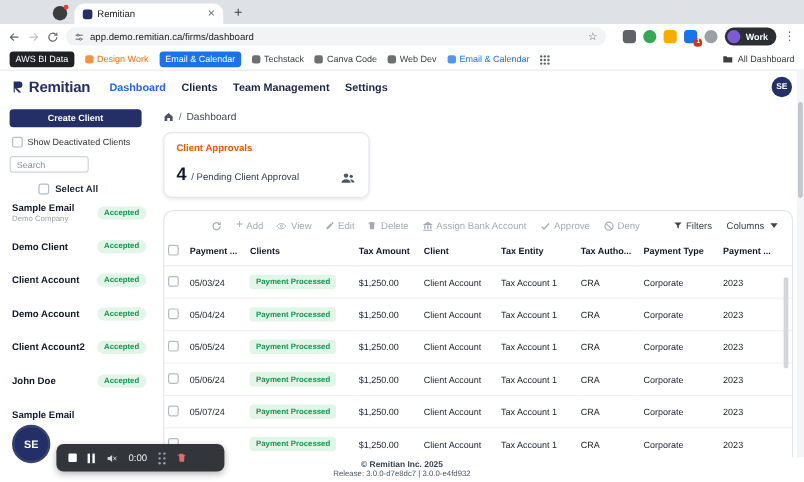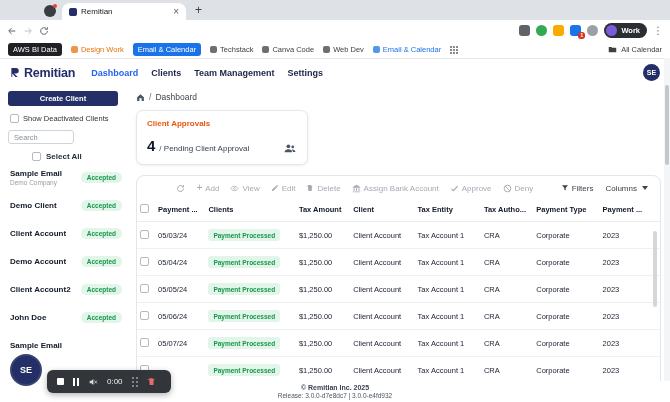--- a/index.html
+++ b/index.html
@@ -94,21 +94,21 @@
   th{font-size:7.5px;font-weight:700;color:#111827;text-align:left;padding:6px 3px;border-bottom:1px solid #e9ebee;white-space:nowrap;overflow:hidden;}
   td{font-size:7.5px;color:#202734;padding:7px 3px;border-bottom:1px solid #eef0f2;white-space:nowrap;overflow:hidden;}
   .status-pill{display:inline-block;background:#e2f5e9;color:#17954c;font-size:6.5px;font-weight:700;padding:2.5px 5px;border-radius:3px;}
 
   .page-footer{position:absolute;left:0;right:0;bottom:0;height:21px;background:#fff;text-align:center;z-index:5;}
   .footer-line1{font-size:7px;font-weight:700;color:#374151;margin-top:3px;}
   .footer-line2{font-size:6.5px;color:#4b5563;margin-top:1px;}
 
   
   .webcam-bubble{position:absolute;left:10px;bottom:16px;width:28px;height:28px;border-radius:50%;background:#232f66;border:2px solid #39456f;color:#fff;font-size:9px;font-weight:700;display:flex;align-items:center;justify-content:center;z-index:11;}
-  .recorder{position:absolute;left:47px;bottom:9px;width:124px;height:23px;background:#323539;border-radius:6px;display:flex;align-items:center;gap:9px;padding:0 10px;z-index:10;box-shadow:0 2px 6px rgba(0,0,0,.3);box-sizing:border-box;}
+  .recorder{position:absolute;left:47px;bottom:9px;width:140px;height:23px;background:#323539;border-radius:6px;display:flex;align-items:center;gap:9px;padding:0 10px;z-index:10;box-shadow:0 2px 6px rgba(0,0,0,.3);box-sizing:border-box;}
   .rec-stop{width:7px;height:7px;background:#fff;border-radius:1px;}
   .rec-pause{display:flex;gap:2px;}
   .rec-pause i{width:2px;height:8px;background:#fff;}
   .rec-time{font-size:8px;color:#f1f1f1;}
   .rec-dots{display:grid;grid-template-columns:repeat(2,2px);grid-gap:2px;}
   .rec-dots i{width:2px;height:2px;border-radius:50%;background:#9aa0a6;}
 
   
   .win-scroll-track{position:absolute;right:0;top:58px;bottom:0;width:6px;background:#f4f5f6;z-index:4;}
   .win-scroll-thumb{position:absolute;right:1px;top:85px;width:4px;height:80px;background:#c3c7cb;border-radius:2px;z-index:6;}
@@ -137,20 +137,31 @@
     <svg width="10" height="10" viewBox="0 0 24 24" fill="none" stroke="currentColor" stroke-width="2.4">
         <path d="M4 12h15M13 5l7 7-7 7"></path>
       </svg>
   </span>
   <span class="nav-ic">
     <svg width="10" height="10" viewBox="0 0 24 24" fill="none" stroke="currentColor" stroke-width="2.4">
         <path d="M20 12a8 8 0 1 1-2.3-5.6"></path>
         <path d="M20 3v5h-5"></path>
       </svg>
   </span>
+  <div class="omnibox">
+    <span class="nav-ic">
+      <svg width="8" height="8" viewBox="0 0 24 24" fill="none" stroke="currentColor" stroke-width="2.4">
+          <path d="M3 7h18M3 17h18"></path>
+          <circle cx="9" cy="7" r="2.6" fill="#fff"></circle>
+          <circle cx="15" cy="17" r="2.6" fill="#fff"></circle>
+        </svg>
+    </span>
+    <span class="omni-url">app.demo.remitian.ca/firms/dashboard</span>
+    <span class="omni-star">☆</span>
+  </div>
   <div class="ext-tray">
     <span class="ext" style="background:#5f6368;"></span>
     <span class="ext" style="background:#34a853;border-radius:50%;"></span>
     <span class="ext" style="background:#f9ab00;"></span>
     <span class="ext" style="background:#1a73e8;">
       <span class="badge">1</span>
     </span>
     <span class="ext" style="background:#9aa0a6;border-radius:50%;"></span>
     <div class="profile-chip">
       <span class="chip-avatar"></span>
@@ -206,21 +217,21 @@
       <i></i>
       <i></i>
       <i></i>
       <i></i>
       <i></i>
     </span>
   <div class="all-bookmarks">
     <svg width="9" height="9" viewBox="0 0 24 24" fill="currentColor">
         <path d="M2 5h7l2 2h11v12H2V5z"></path>
       </svg>
-    <span>All Calendar</span>
+    <span>All Dashboard</span>
   </div>
 </div>
 
 <div class="app-header">
   <div class="logo">
     <svg width="11" height="11" viewBox="0 0 24 24">
         <path d="M3 22V2h10a6 6 0 0 1 0 12H9l8 8h-5l-7-8V22z" fill="#232f66"></path>
       </svg>
     <span class="logo-text">Remitian</span>
   </div>

